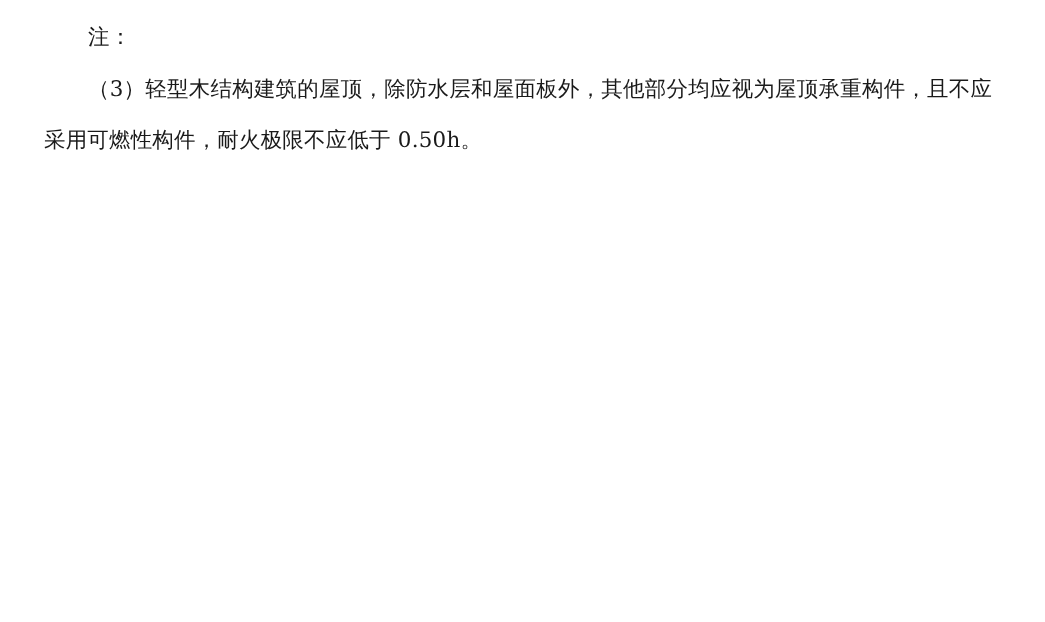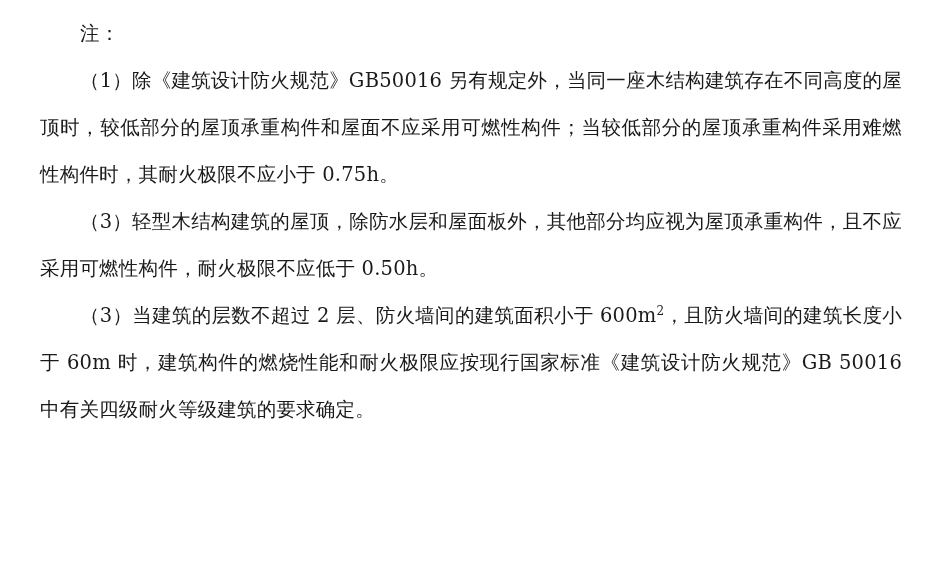--- a/index.html
+++ b/index.html
@@ -41,20 +41,18 @@
     line-height: 0;
   }
 </style>
 </head>
 <body>
 
 <div class="page">
 
   <p class="para note-line">注：</p>
 
-  <p class="para indent2">（1）除《建筑设计防火规范》GB50016 另有规定外，当同一座木结构建筑存在不同高度的屋顶时，较低部分的屋顶承重构件和屋面不应采用可燃性构件；当较低部分的屋顶承重构件采用难燃性构件时，其耐火极限不应小于 0.75h。</p>
 
   <p class="para indent2">（3）轻型木结构建筑的屋顶，除防水层和屋面板外，其他部分均应视为屋顶承重构件，且不应采用可燃性构件，耐火极限不应低于 0.50h。</p>
 
-  <p class="para indent2"><span>（3）当建筑的层数不超过 2 层、防火墙间的建筑面积小于 600m</span><sup>2</sup><span>，且防火墙间的建筑长度小于 60m 时，建筑构件的燃烧性能和耐火极限应按现行国家标准《建筑设计防火规范》GB 50016 中有关四级耐火等级建筑的要求确定。</span></p>
 
 
 </div>
 
 </body></html>

